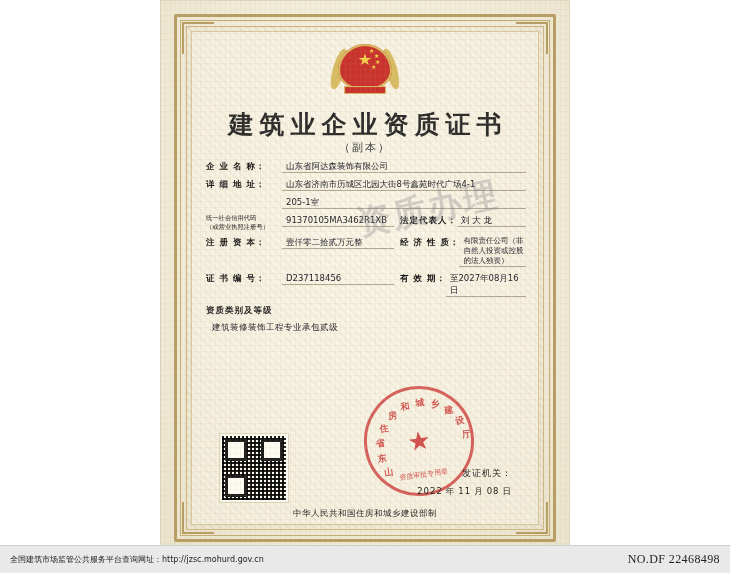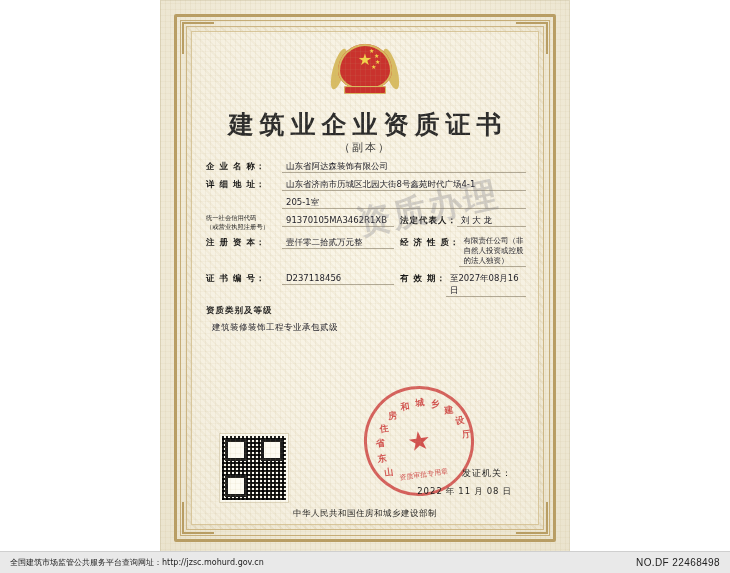--- a/index.html
+++ b/index.html
@@ -340,35 +340,35 @@
     font-size: 8.5px;
     color: #1d1d1d;
     letter-spacing: 0.5px;
   }
 
   
   .footer {
     position: absolute;
     left: 0; right: 0;
     bottom: 0;
-    height: 22px;
+    height: 28px;
     background: #e9e9e9;
     border-top: 1px solid #cfcfcf;
     display: flex;
     align-items: center;
     justify-content: space-between;
     padding: 0 10px;
     box-sizing: border-box;
     font-family: "DejaVu Sans", sans-serif;
     font-size: 8px;
     color: #222;
   }
   .footer-right {
-    font-family: Liberation Sans, sans-serif;
-    font-size: 10px;
+    font-family: Liberation Serif, serif;
+    font-size: 12px;
     letter-spacing: 0.4px;
   }
 </style>
 </head>
 <body>
 
 <div class="page">
 
   <div class="cert">
 

